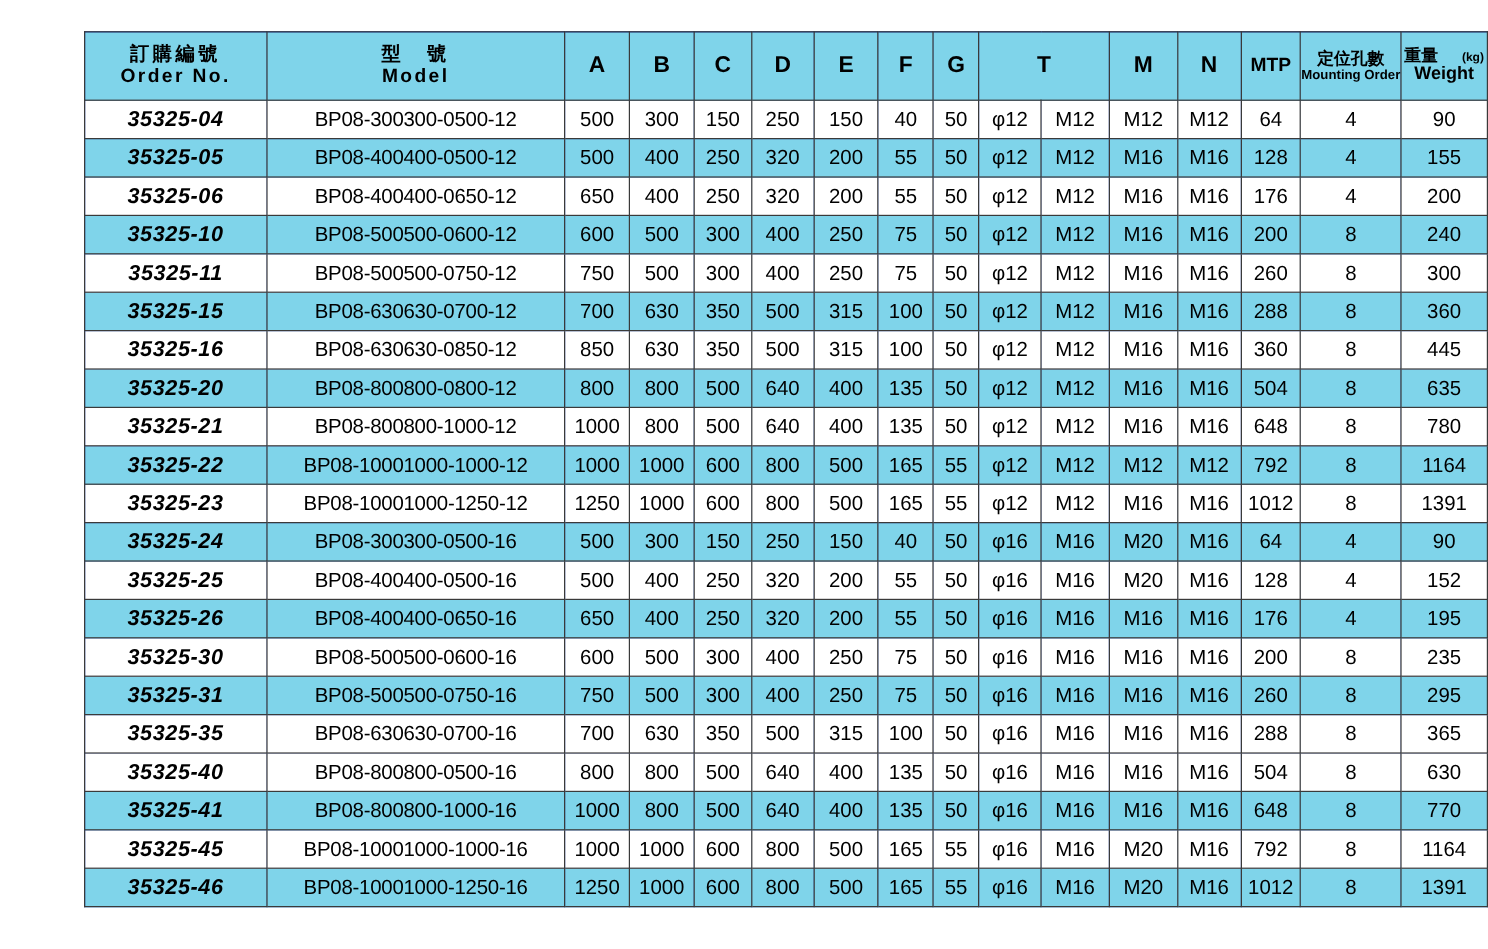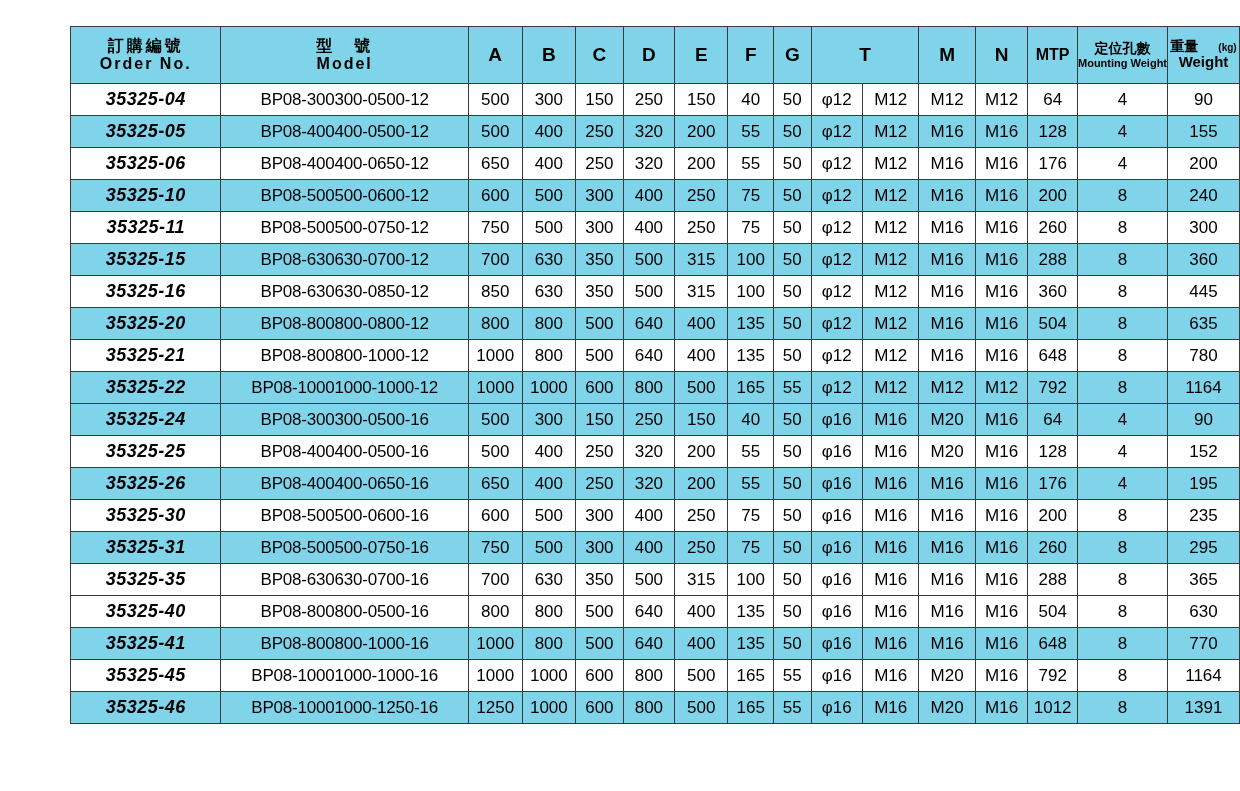--- a/index.html
+++ b/index.html
@@ -167,21 +167,21 @@
         <th class="hdr-letter">D</th>
         <th class="hdr-letter">E</th>
         <th class="hdr-letter">F</th>
         <th class="hdr-letter">G</th>
         <th class="hdr-letter" colspan="2">T</th>
         <th class="hdr-letter">M</th>
         <th class="hdr-letter">N</th>
         <th class="hdr-mtp">MTP</th>
         <th>
           <span class="hdr-small-cn">定位孔數</span>
-          <span class="hdr-small-en">Mounting Weight</span>
+          <span class="hdr-small-en">Mounting Order</span>
         </th>
         <th>
           <span class="hdr-weight-cn"><span>重量</span><span class="sup">(kg)</span></span>
           <span class="hdr-weight-en">Weight</span>
         </th>
       </tr>
     </thead>
     <tbody id="tbody">
         <tr class="row-white">
           <td class="c-order">35325-04</td>
@@ -356,20 +356,38 @@
           <td>165</td>
           <td>55</td>
           <td>φ12</td>
           <td>M12</td>
           <td>M12</td>
           <td>M12</td>
           <td>792</td>
           <td>8</td>
           <td>1164</td>
         </tr>
+        <tr class="row-white">
+          <td class="c-order">35325-23</td>
+          <td class="c-model">BP08-10001000-1250-12</td>
+          <td>1250</td>
+          <td>1000</td>
+          <td>600</td>
+          <td>800</td>
+          <td>500</td>
+          <td>165</td>
+          <td>55</td>
+          <td>φ12</td>
+          <td>M12</td>
+          <td>M16</td>
+          <td>M16</td>
+          <td>1012</td>
+          <td>8</td>
+          <td>1391</td>
+        </tr>
         <tr class="row-blue">
           <td class="c-order">35325-24</td>
           <td class="c-model">BP08-300300-0500-16</td>
           <td>500</td>
           <td>300</td>
           <td>150</td>
           <td>250</td>
           <td>150</td>
           <td>40</td>
           <td>50</td>

